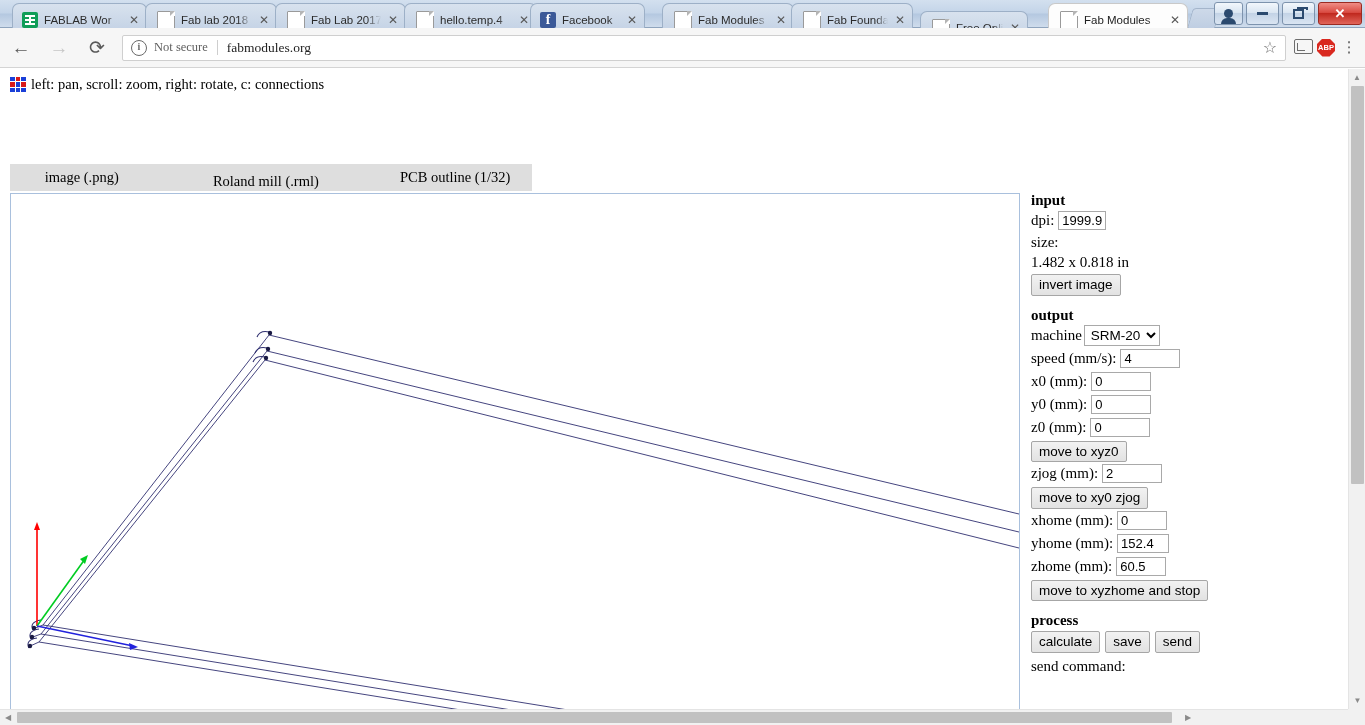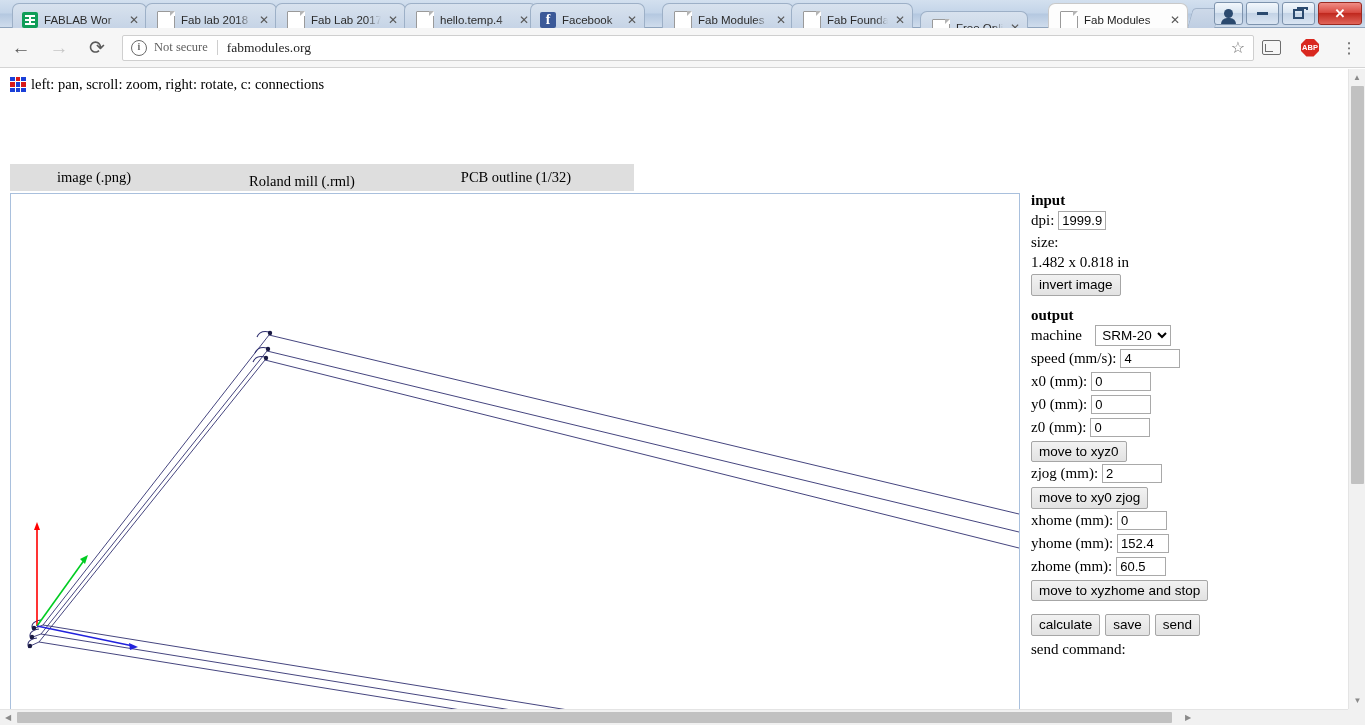--- a/index.html
+++ b/index.html
@@ -117,21 +117,21 @@
   .sec-icon {
     width:14px;height:14px;border:1.4px solid #6a6a6a;border-radius:50%;
     color:#6a6a6a;font-size:10px;line-height:12px;text-align:center;
     font-family:"Liberation Serif",serif; font-weight:bold; flex:0 0 14px;
   }
   .sec-label { font-size:12.5px; color:#5f5f5f; margin-left:7px; font-family:"Liberation Serif",serif; }
   .sec-div { width:1px; height:15px; background:#cecece; margin:0 9px; }
   .url { font-size:13.5px; color:#222; font-family:"Liberation Serif",serif; }
   .omnibox-right { display:flex; align-items:center; margin-left:auto; }
   .star { font-size:16px; color:#6d6d6d; }
-  .nav-actions { display:flex; align-items:center; gap:20px; padding-right:6px; }
+  .nav-actions { display:flex; align-items:flex-start; gap:4px; padding-right:6px; }
   .cast { width:19px;height:15px;border:1.6px solid #6d6d6d;border-radius:2px;position:relative;box-sizing:border-box;}
   .cast::after{content:"";position:absolute;left:2px;bottom:2px;width:7px;height:7px;
     border-left:1.6px solid #6d6d6d;border-bottom:1.6px solid #6d6d6d;}
   .abp { width:18px;height:18px;background:#d9281f;color:#fff;font-size:7.5px;font-weight:bold;
     display:flex;align-items:center;justify-content:center;
     clip-path: polygon(30% 0,70% 0,100% 30%,100% 70%,70% 100%,30% 100%,0 70%,0 30%); }
   .kebab { width:20px; color:#5a5a5a; font-size:15px; text-align:center; line-height:1; letter-spacing:0; }
 
   
   .page {
@@ -142,21 +142,21 @@
   }
   .hintbar { position:absolute; top:7px; left:10px; display:flex; align-items:center; }
   .fablogo {
     width:16px;height:16px;flex:0 0 16px;margin-right:5px;
     display:grid; grid-template-columns:repeat(3,1fr); grid-template-rows:repeat(3,1fr); gap:1px;
   }
   .fablogo i { display:block; }
   .hinttext { font-size:14.5px; color:#000; }
 
   .modtabs {
-    position:absolute; top:95px; left:10px; width:624px; height:27px;
+    position:absolute; top:95px; left:10px; width:522px; height:27px;
     background:#dedede; display:flex; align-items:center;gap:44px;
   }
   .modtab { font-size:14.5px; color:#000; text-align:center; }
   .modtab.t1 { width:168px; }
   .modtab.t2 { width:160px;margin-top:8px; }
   .modtab.t3 { width:180px; }
 
   .viewport {
     position:absolute; top:124px; left:10px; width:1010px; height:594px;
     border:1px solid #a9c0dd; border-bottom:none; box-sizing:border-box;
@@ -174,23 +174,22 @@
   .row { display:flex; align-items:center; margin-bottom:2px; height:21px; }
   .plain { margin-bottom:2px; height:18px; line-height:18px; }
   .lbl { white-space:nowrap; }
   input[type=text] {
     font-family:"Liberation Sans", sans-serif; font-size:13px; color:#000;
     border:1px solid #a9a9a9; background:#fff; height:19px; box-sizing:border-box;
     padding:1px 3px; margin-left:4px; outline:none;
   }
   select {
     font-family:"Liberation Sans", sans-serif; font-size:13.5px;
-    border:1px solid #a9a9a9; background:#fff; height:21px; margin-left:13px;
+    border:1px solid #a9a9a9; background:#fff; height:21px; margin-left:2px;
     padding:0 2px;
-    text-align:right;
   }
   button.gbtn {
     font-family:"Liberation Sans", sans-serif; font-size:13.5px; color:#000;
     background:linear-gradient(to bottom,#f2f2f2,#e2e2e2);
     border:1px solid #a6a6a6; border-radius:2px;
     padding:2px 7px; margin:1px 0; cursor:pointer; line-height:1.15;
   }
   .spacer { height:11px; }
   .btnrow { display:flex; gap:5px; margin-bottom:3px; }
 
@@ -425,20 +424,21 @@
         <input type="text" style="width: 52px;" value="152.4">
       </div>
       <div class="row">
         <span class="lbl">zhome (mm):</span>
         <input type="text" style="width: 50px;" value="60.5">
       </div>
       <button class="gbtn">move to xyzhome and stop</button>
 
       <div class="spacer"></div>
 
+      <h3>process</h3>
       <div class="btnrow">
         <button class="gbtn">calculate</button>
         <button class="gbtn">save</button>
         <button class="gbtn">send</button>
       </div>
       <div class="plain">send command:</div>
       
       
       
       

